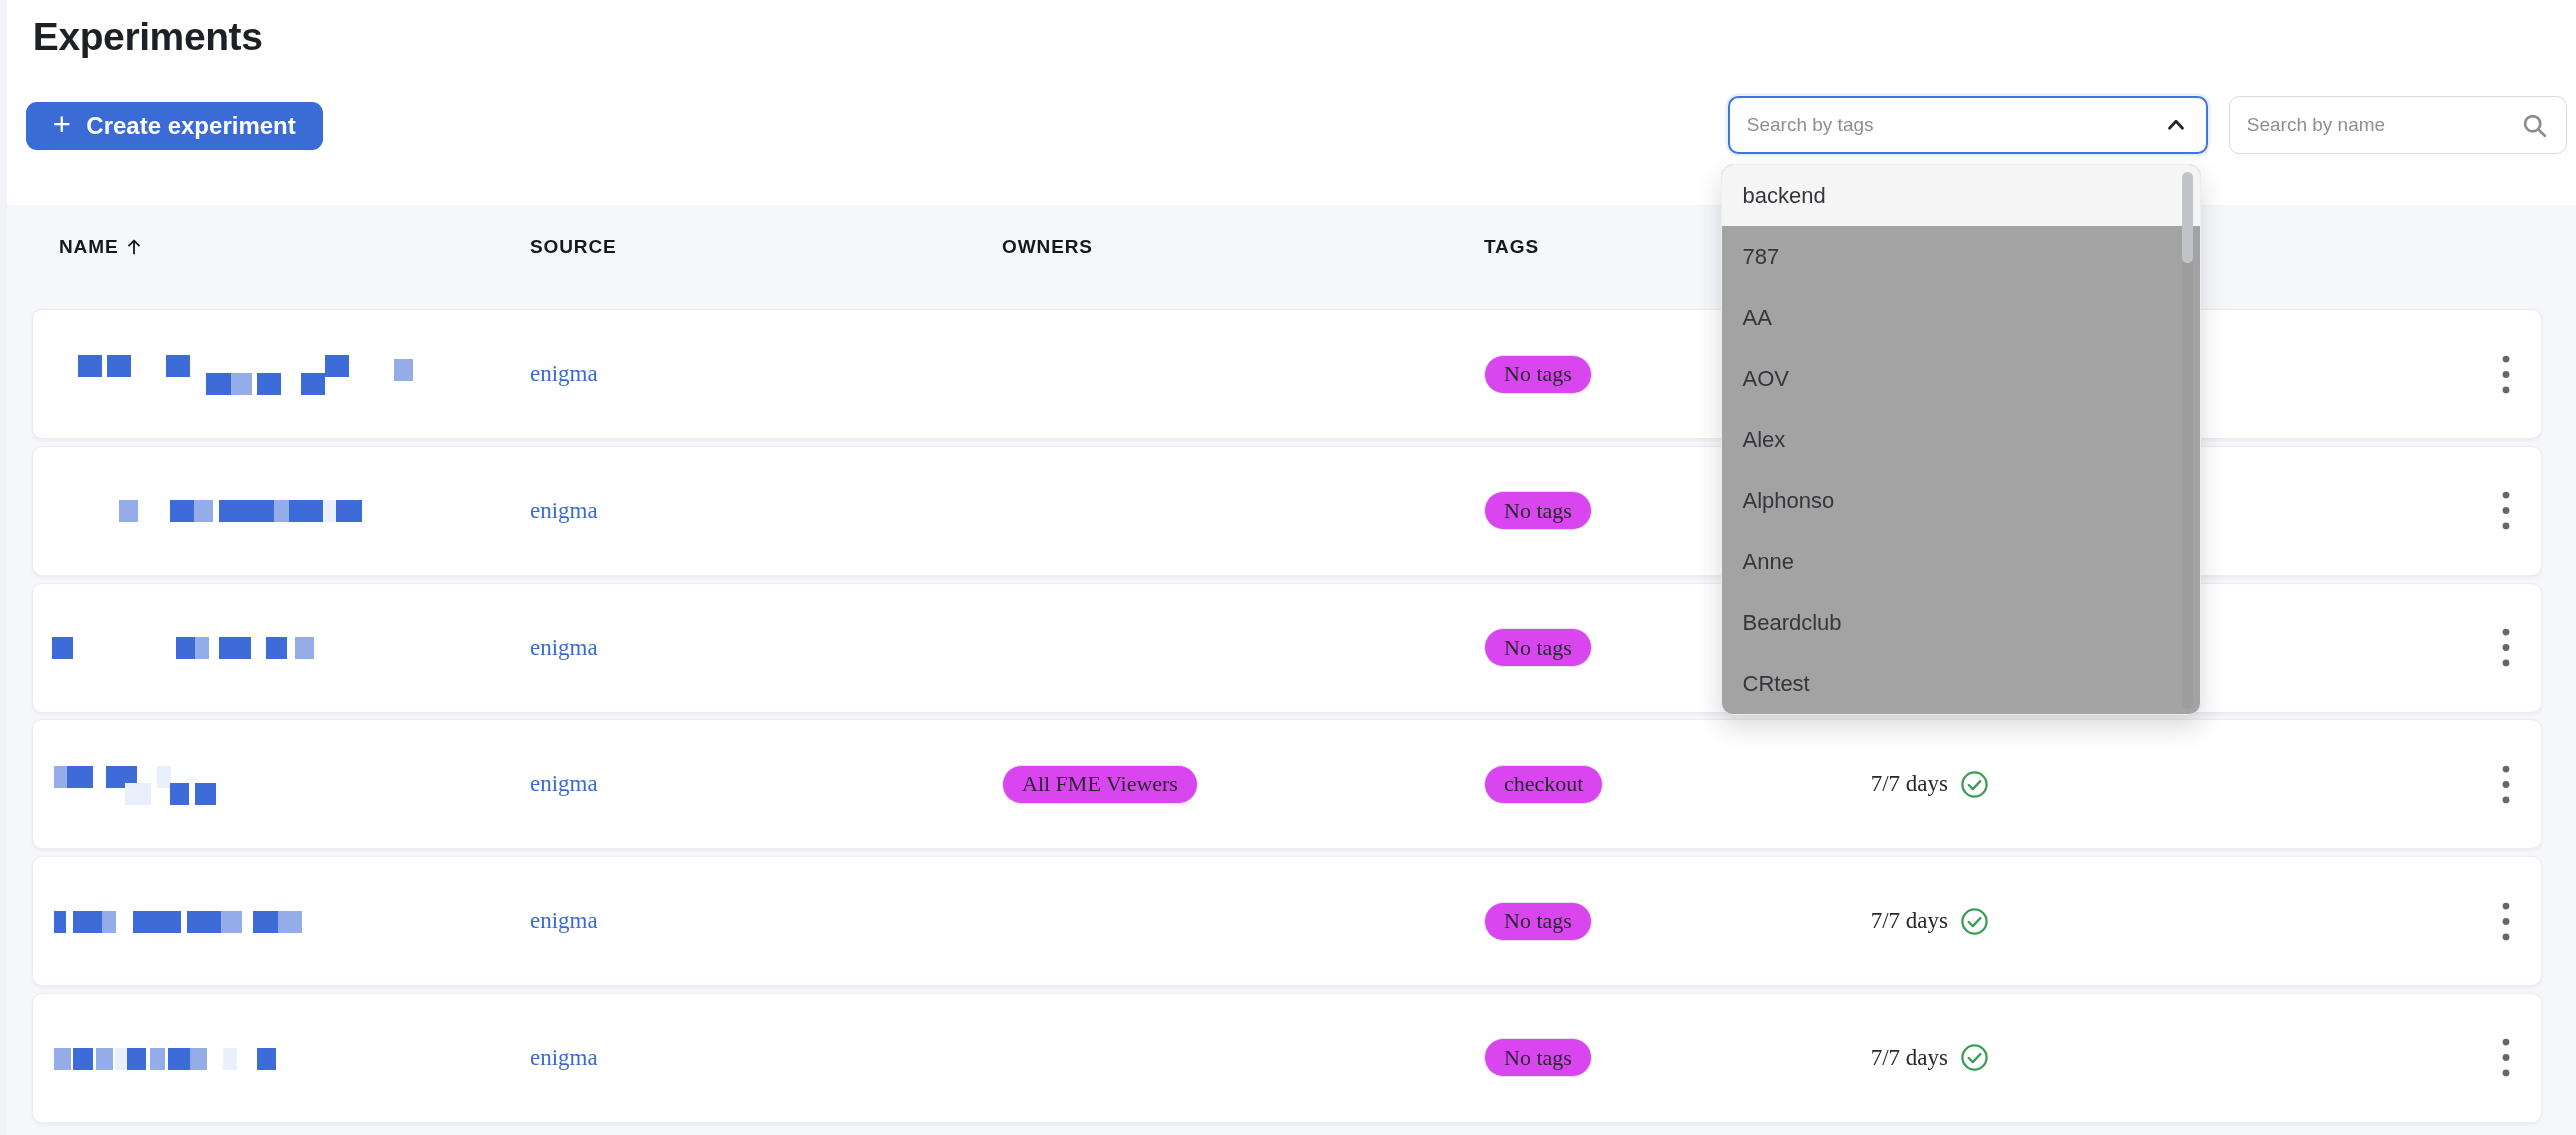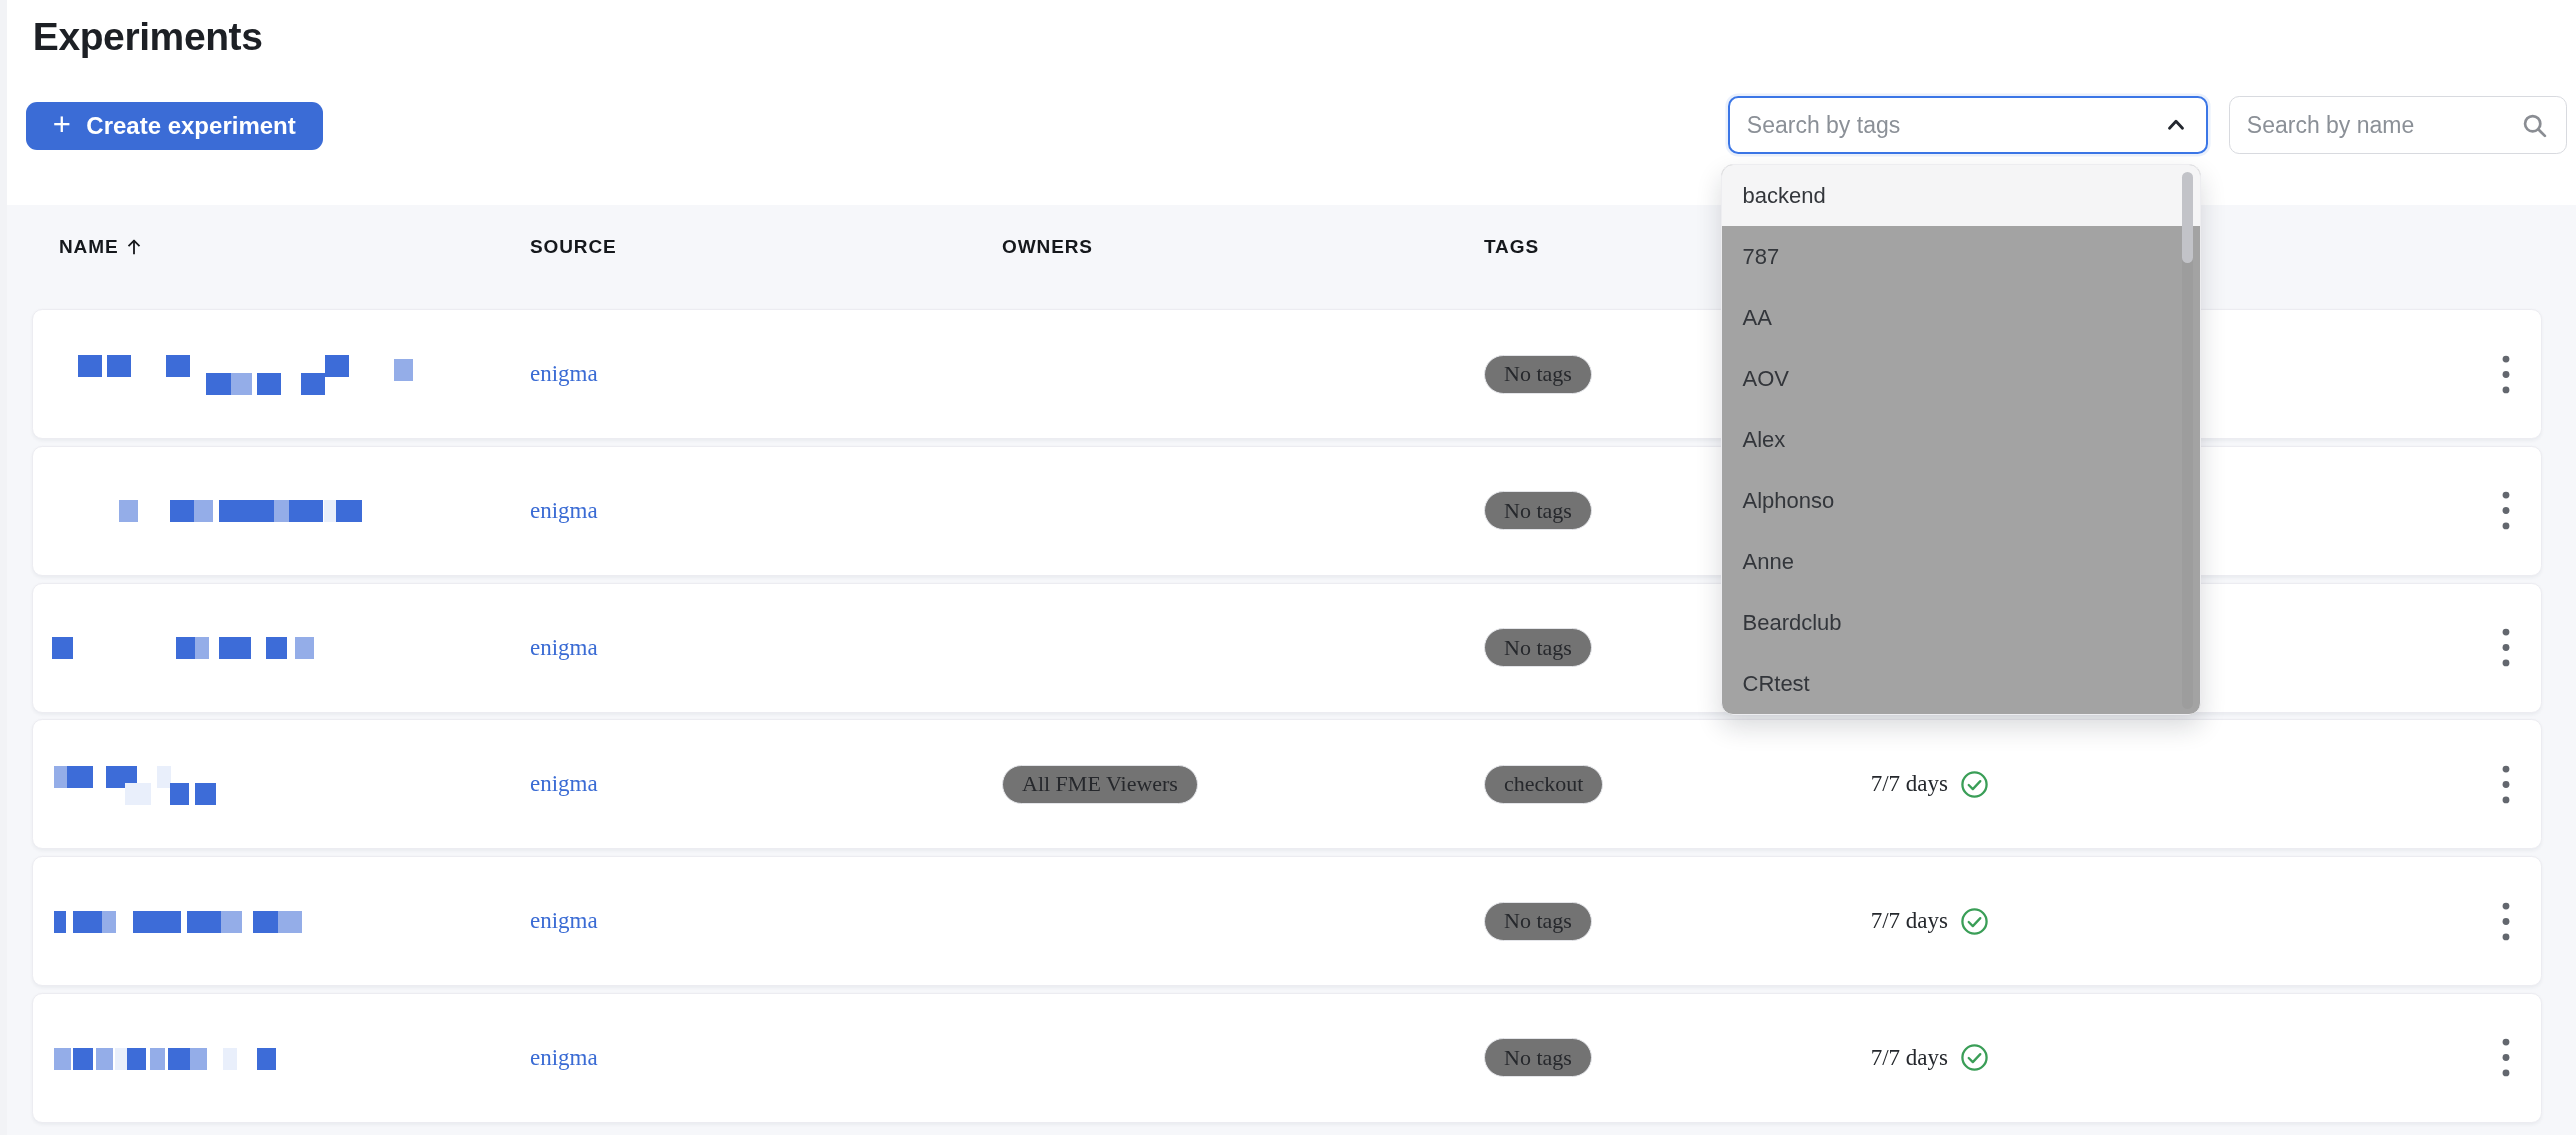--- a/index.html
+++ b/index.html
@@ -21,21 +21,21 @@
     position:absolute;left:19px;top:102px;height:48px;min-width:278px;
     background:var(--accent);border:none;border-radius:11px;cursor:pointer;
     display:inline-flex;align-items:center;gap:15.4px;padding:0 27px;
     color:#fff;font-family:inherit;font-size:24px;font-weight:700;
   }
   .create-btn .plus{font-size:31px;font-weight:400;line-height:1;margin-top:-2.6px;}
   .input{
     position:absolute;top:96px;height:58px;background:#fff;border-radius:10.2px;
     display:flex;align-items:center;padding:0 17px;
   }
-  .input .ph{font-size:23px;color:#8b9097;flex:1;white-space:nowrap;}
+  .input .ph{font-size:19px;color:#8b9097;flex:1;white-space:nowrap;}
   .tag-input{left:1721px;width:480px;border:2.6px solid #3b76e6;box-shadow:0 0 0 2.6px rgba(59,118,230,0.10);}
   .name-input{left:2222px;width:338px;border:1.7px solid #d8dadf;}
   .icon-btn{display:flex;align-items:center;justify-content:center;}
   
   .content{position:absolute;left:6.8px;top:205px;right:0;bottom:0;background:var(--pagebg);}
   .thead{position:absolute;left:0;top:229px;width:2576px;height:38px;}
   .th{position:absolute;font-size:19px;font-weight:700;letter-spacing:0.9px;color:#15181c;top:6.8px;display:flex;align-items:center;gap:4px;}
   .th-name{left:59px;} .th-source{left:530px;} .th-owners{left:1002px;} .th-tags{left:1484px;}
   .rows{position:absolute;left:32px;top:309px;width:2510px;font-family:Liberation Serif, serif;}
   .row{
@@ -43,21 +43,21 @@
     border:0.9px solid #ececf1;border-radius:10.2px;
     box-shadow:0 1.7px 3.4px rgba(25,33,61,0.05);
   }
   .cell{position:absolute;top:0;height:100%;display:flex;align-items:center;}
   .cell.source{left:497px;font-size:23px;font-weight:500;color:var(--link);text-decoration:none;cursor:pointer;}
   .cell.owners{left:969px;}
   .cell.tags{left:1451px;}
   .cell.days{left:1623px;width:333px;justify-content:flex-end;gap:12px;font-size:23px;color:#25282d;}
   .pill{
     display:inline-flex;align-items:center;height:39px;padding:0 19px;
-    background:#737373;border:1.7px solid #e4e5e9;border-radius:20.5px;
+    background:#d946ef;border:1.7px solid #e4e5e9;border-radius:20.5px;
     font-size:22px;color:#26282c;white-space:nowrap;
   }
   .kebab{position:absolute;left:2456px;top:0;height:100%;width:34px;display:flex;align-items:center;justify-content:center;cursor:pointer;}
   .redaction{position:absolute;left:19px;top:50%;margin-top:-20.5px;height:41px;width:461px;}
   .rblock{position:absolute;height:22px;}
   .rblock.c0{background:var(--c0);} .rblock.c1{background:var(--c1);} .rblock.c2{background:var(--c2);}
   .checkwrap{display:flex;align-items:center;}
   
   .dropdown{
     position:absolute;left:1721px;top:164px;width:480px;height:551px;z-index:50;

